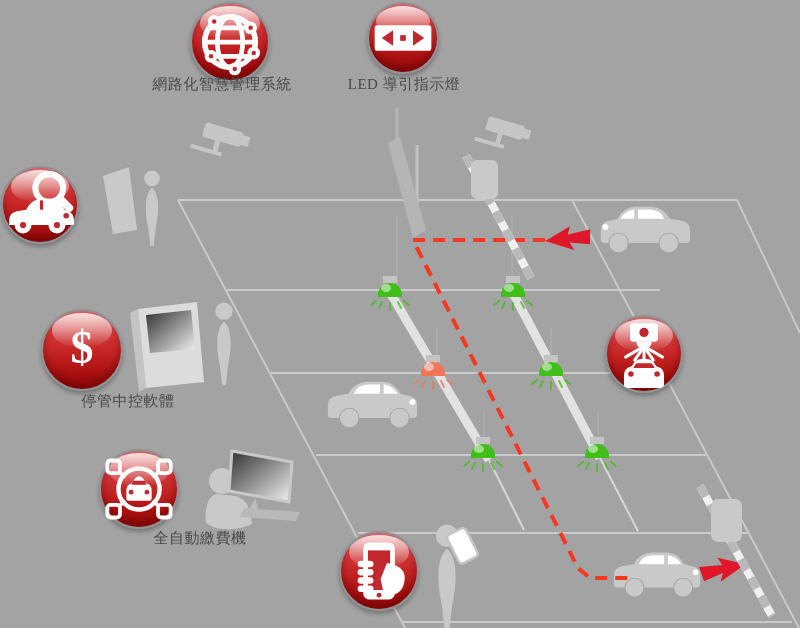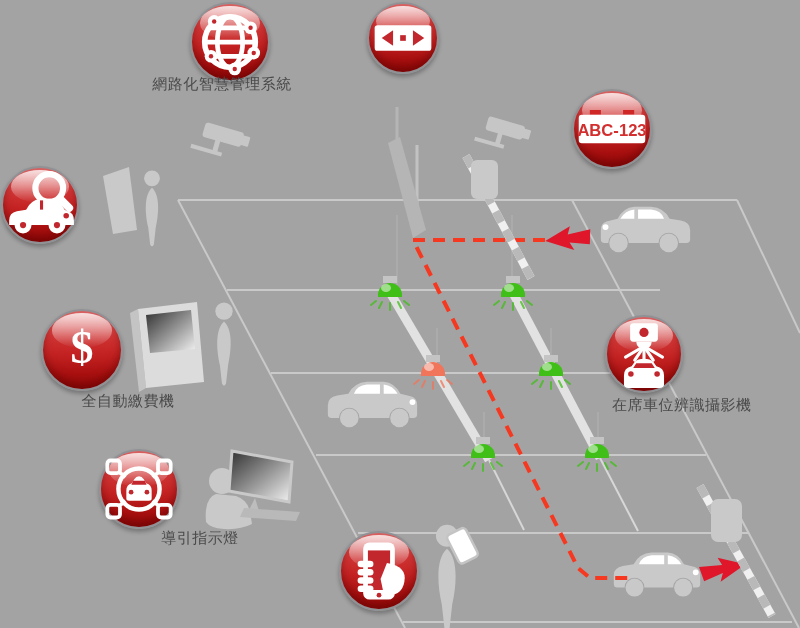--- a/index.html
+++ b/index.html
@@ -256,89 +256,81 @@
   <div class="lbl ctr" style="left:222px;top:75px">網路化智慧管理系統</div>
 
   <div class="bubble" style="left:367px;top:2px;width:68px;height:68px">
     <svg viewBox="0 0 48 48">
         <rect x="4" y="15" width="40" height="18" rx="2" fill="#fff"></rect>
         <path d="M9,24 L17,18.5 V29.5 Z" fill="#c1272d"></path>
         <path d="M39,24 L31,18.5 V29.5 Z" fill="#c1272d"></path>
         <rect x="22" y="22" width="4" height="4" fill="#c1272d"></rect>
       </svg>
   </div>
-
-  <div class="bubble" style="left:572px;top:89px;width:76px;height:76px">
-    <svg viewBox="0 0 48 48">
-        <rect x="10" y="12" width="7" height="3" fill="#cf2626"></rect>
-        <rect x="31" y="12" width="7" height="3" fill="#cf2626"></rect>
-        <rect x="3" y="15" width="42" height="18" rx="2" fill="#fff"></rect>
-        <text x="24" y="28.5" text-anchor="middle" font-family="Liberation Sans, sans-serif" font-size="10.5" font-weight="bold" fill="#d32f2f">ABC-123</text>
-      </svg>
-  </div>
+  <div class="lbl ctr" style="left:404px;top:75px">LED 導引指示燈</div>
+
 
   <div class="bubble" style="left:1px;top:166px;width:74px;height:74px">
     <svg viewBox="0 0 48 48">
         <circle cx="30" cy="13" r="9" fill="none" stroke="#fff" stroke-width="4"></circle>
         <line x1="37" y1="20" x2="43" y2="26" stroke="#fff" stroke-width="5" stroke-linecap="round"></line>
         <path d="M4,34 Q4,29 9,28 L15,27 Q18,21 24,20 L32,20 Q37,21 40,27 L42,28 Q46,29 46,34 L46,37 H4 Z" fill="#fff"></path>
         <line x1="25" y1="21" x2="25" y2="27" stroke="#c1272d" stroke-width="2"></line>
         <circle cx="13" cy="37" r="5.5" fill="#fff"></circle>
         <circle cx="35" cy="37" r="5.5" fill="#fff"></circle>
         <circle cx="13" cy="37" r="2" fill="#c1272d"></circle>
         <circle cx="35" cy="37" r="2" fill="#c1272d"></circle>
         <circle cx="41" cy="31" r="1.8" fill="#c1272d"></circle>
       </svg>
   </div>
 
   <div class="bubble" style="left:41px;top:309px;width:78px;height:78px">
     <div class="dollar">$</div>
   </div>
-  <div class="lbl ctr" style="left:128px;top:392px">全自動繳費機</div>
+  <div class="lbl ctr" style="left:128px;top:392px">停管中控軟體</div>
 
   <div class="bubble" style="left:605px;top:315px;width:74px;height:74px">
     <svg viewBox="0 0 48 48">
         <rect x="15" y="4" width="18" height="12" rx="2" fill="#fff"></rect>
         <circle cx="24" cy="10" r="3" fill="#c1272d"></circle>
         <path d="M19,16 a5,5 0 0 0 10,0 Z" fill="#fff"></path>
         <g stroke="#fff" stroke-width="2" stroke-linecap="round">
           <line x1="24" y1="19" x2="12" y2="26"></line>
           <line x1="24" y1="19" x2="18" y2="28"></line>
           <line x1="24" y1="19" x2="24" y2="29"></line>
           <line x1="24" y1="19" x2="30" y2="28"></line>
           <line x1="24" y1="19" x2="36" y2="26"></line>
         </g>
         <path d="M11,44 V38 Q11,33 16,32 L18,29 Q20,27 24,27 Q28,27 30,29 L32,32 Q37,33 37,38 V44 Q37,46 34,46 H14 Q11,46 11,44 Z" fill="#fff"></path>
         <path d="M19,30 H29 L31,33 H17 Z" fill="#c1272d"></path>
         <circle cx="15.5" cy="37" r="1.8" fill="#c1272d"></circle>
         <circle cx="32.5" cy="37" r="1.8" fill="#c1272d"></circle>
       </svg>
   </div>
-  <div class="lbl" style="left:612px;top:396px">在席車位辨識攝影機</div>
 
   <div class="bubble" style="left:99px;top:449px;width:76px;height:76px">
     <svg viewBox="0 0 48 48">
         <circle cx="24" cy="24" r="13" fill="none" stroke="#fff" stroke-width="2.8"></circle>
         <g fill="none" stroke="#fff" stroke-width="2.4">
           <rect x="4" y="6" width="8" height="8" rx="2"></rect>
           <rect x="36" y="6" width="8" height="8" rx="2"></rect>
           <rect x="4" y="34" width="8" height="8" rx="2"></rect>
           <rect x="36" y="34" width="8" height="8" rx="2"></rect>
           <line x1="11" y1="13" x2="15.5" y2="16.5"></line>
           <line x1="37" y1="13" x2="32.5" y2="16.5"></line>
           <line x1="11" y1="35" x2="15.5" y2="31.5"></line>
           <line x1="37" y1="35" x2="32.5" y2="31.5"></line>
         </g>
         <path d="M16,30 V25 Q16,21 19.5,20.3 L21,17.8 Q22.2,16 24,16 Q25.8,16 27,17.8 L28.5,20.3 Q32,21 32,25 V30 Q32,31.4 30.3,31.4 H17.7 Q16,31.4 16,30 Z" fill="#fff"></path>
         <path d="M20.3,18.8 H27.7 L28.8,21.3 H19.2 Z" fill="#c1272d"></path>
         <circle cx="19" cy="26" r="1.5" fill="#c1272d"></circle>
         <circle cx="29" cy="26" r="1.5" fill="#c1272d"></circle>
       </svg>
   </div>
-  <div class="lbl ctr" style="left:200px;top:529px">導引指示燈</div>
+  <div class="lbl ctr" style="left:200px;top:529px">全自動繳費機</div>
 
   <div class="bubble" style="left:339px;top:531px;width:76px;height:76px">
     <svg viewBox="0 0 48 48">
         <rect x="14" y="6" width="20" height="36" rx="4" fill="#fff"></rect>
         <rect x="17" y="11" width="14" height="25" fill="#c1272d"></rect>
         <path d="M29,19 Q42,21 40,31 Q38,41 27,38.5 L25,29 Z" fill="#fff"></path>
         <g fill="#fff">
           <rect x="10.5" y="17.5" width="10" height="4.2" rx="2.1"></rect>
           <rect x="10.5" y="22.7" width="10" height="4.2" rx="2.1"></rect>
           <rect x="10.5" y="27.9" width="10" height="4.2" rx="2.1"></rect>

